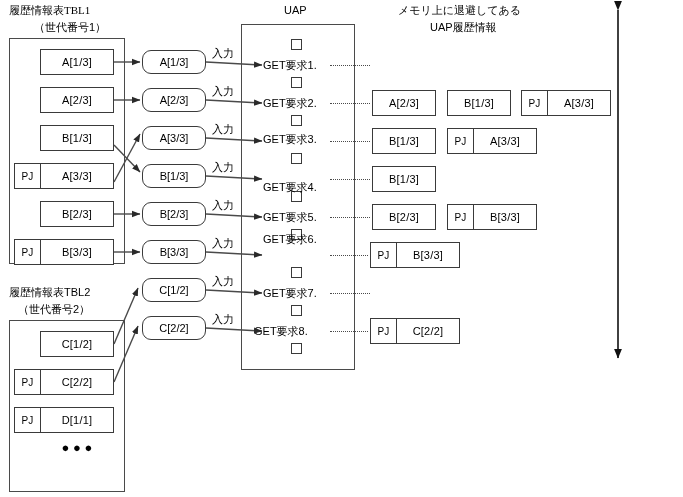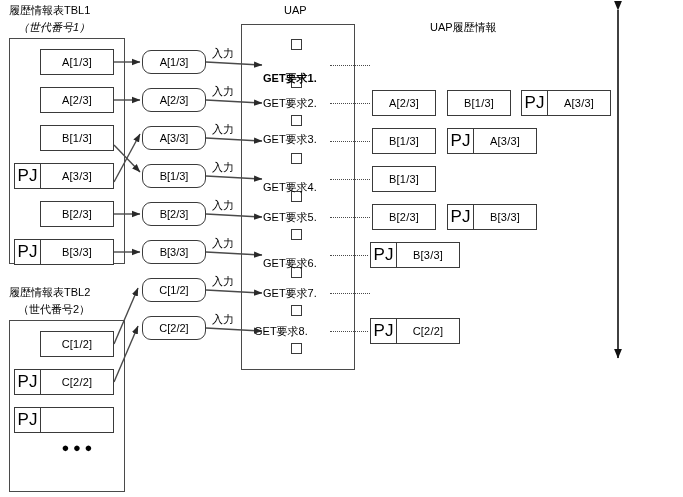--- a/index.html
+++ b/index.html
@@ -10,21 +10,21 @@
 
   
   .lbl{font-size:11px;line-height:14px;white-space:pre;color:#000;}
   .bigbox{box-sizing:border-box;border:1.5px solid #4a4a4a;background:#fff;}
 
   .cell{box-sizing:border-box;border:1.5px solid #3a3a3a;background:#fff;
         display:flex;align-items:center;justify-content:center;
         font-size:11px;letter-spacing:.2px;}
   .cell.split{justify-content:flex-start;}
   .pjpart{box-sizing:border-box;border-right:1.5px solid #3a3a3a;height:100%;
-          display:flex;align-items:center;justify-content:center;font-size:17px;}
+          display:flex;align-items:center;justify-content:center;font-size:10px;}
   .valpart{flex:1;height:100%;display:flex;align-items:center;justify-content:center;
            font-size:11px;}
 
   
   .pill{box-sizing:border-box;border:1.5px solid #3a3a3a;background:#fff;
         border-radius:9px;display:flex;align-items:center;justify-content:center;
         font-size:11px;}
 
   
   .sq{box-sizing:border-box;border:1.5px solid #3a3a3a;background:#fff;
@@ -35,28 +35,29 @@
 
   svg.ov{position:absolute;left:0;top:0;width:683px;height:497px;overflow:visible;
          pointer-events:none;}
   .dots{font-size:13px;line-height:9px;text-align:center;letter-spacing:0;}
 </style>
 </head>
 <body>
 
 <div id="stage">
 
-  <div class="abs lbl" style="left:9px;top:3px;">履歴情報表TBL1</div>
-  <div class="abs lbl" style="left:18px;top:20px;font-style:italic;">（世代番号1）</div>
+  <div class="abs lbl" style="left:9px;top:3px;font-family:Liberation Serif, serif;">履歴情報表TBL1</div>
+  <div class="abs lbl" style="left:34px;top:20px;">（世代番号1）</div>
 
   <div class="abs lbl" style="left:9px;top:285px;">履歴情報表TBL2</div>
   <div class="abs lbl" style="left:18px;top:302px;">（世代番号2）</div>
 
   <div class="abs lbl" style="left:284px;top:3px;">UAP</div>
 
+  <div class="abs lbl" style="left:398px;top:3px;">メモリ上に退避してある</div>
   <div class="abs lbl" style="left:430px;top:20px;">UAP履歴情報</div>
 
   <div class="abs bigbox" style="left:9px;top:38px;width:116px;height:226px;"></div>
 
   <div class="abs cell" style="left:40px;top:49px;width:74px;height:26px;">
     <span>A[1/3]</span>
   </div>
   <div class="abs cell" style="left:40px;top:87px;width:74px;height:26px;">
     <span>A[2/3]</span>
   </div>
@@ -79,20 +80,21 @@
 
   <div class="abs cell" style="left:40px;top:331px;width:74px;height:26px;">
     <span>C[1/2]</span>
   </div>
   <div class="abs cell split" style="left:14px;top:369px;width:100px;height:26px;">
     <span class="pjpart" style="width:26px;">PJ</span>
     <span class="valpart">C[2/2]</span>
   </div>
   <div class="abs cell split" style="left:14px;top:407px;width:100px;height:26px;">
     <span class="pjpart" style="width:26px;">PJ</span>
+    <span class="valpart">D[1/1]</span>
   </div>
   <div class="abs dots" style="left:40px;top:443px;width:74px;">●
 ●
 ●</div>
 
   <div class="abs pill" style="left:142px;top:50px;width:64px;height:24px;">
     <span>A[1/3]</span>
     </div>
   <div class="abs pill" style="left:142px;top:88px;width:64px;height:24px;">
     <span>A[2/3]</span>
@@ -130,26 +132,26 @@
   <div class="abs sq" style="left:291px;top:39px;"></div>
   <div class="abs sq" style="left:291px;top:77px;"></div>
   <div class="abs sq" style="left:291px;top:115px;"></div>
   <div class="abs sq" style="left:291px;top:153px;"></div>
   <div class="abs sq" style="left:291px;top:191px;"></div>
   <div class="abs sq" style="left:291px;top:229px;"></div>
   <div class="abs sq" style="left:291px;top:267px;"></div>
   <div class="abs sq" style="left:291px;top:305px;"></div>
   <div class="abs sq" style="left:291px;top:343px;"></div>
 
-  <div class="abs lbl" style="left:263px;top:71px;font-weight:bold;">GET要求1.</div>
+  <div class="abs lbl" style="left:263px;top:58px;">GET要求1.</div>
   <div class="abs lbl" style="left:263px;top:96px;">GET要求2.</div>
   <div class="abs lbl" style="left:263px;top:132px;">GET要求3.</div>
   <div class="abs lbl" style="left:263px;top:180px;">GET要求4.</div>
   <div class="abs lbl" style="left:263px;top:210px;">GET要求5.</div>
-  <div class="abs lbl" style="left:263px;top:256px;">GET要求6.</div>
+  <div class="abs lbl" style="left:263px;top:232px;">GET要求6.</div>
   <div class="abs lbl" style="left:263px;top:286px;">GET要求7.</div>
   <div class="abs lbl" style="left:254px;top:324px;">GET要求8.</div>
 
   <div class="abs dotline" style="left:330px;top:65px;width:40px;"></div>
 
   <div class="abs dotline" style="left:330px;top:103px;width:40px;"></div>
   <div class="abs cell" style="left:372px;top:90px;width:64px;height:26px;">
     <span>A[2/3]</span>
     </div>
   <div class="abs cell" style="left:447px;top:90px;width:64px;height:26px;">

